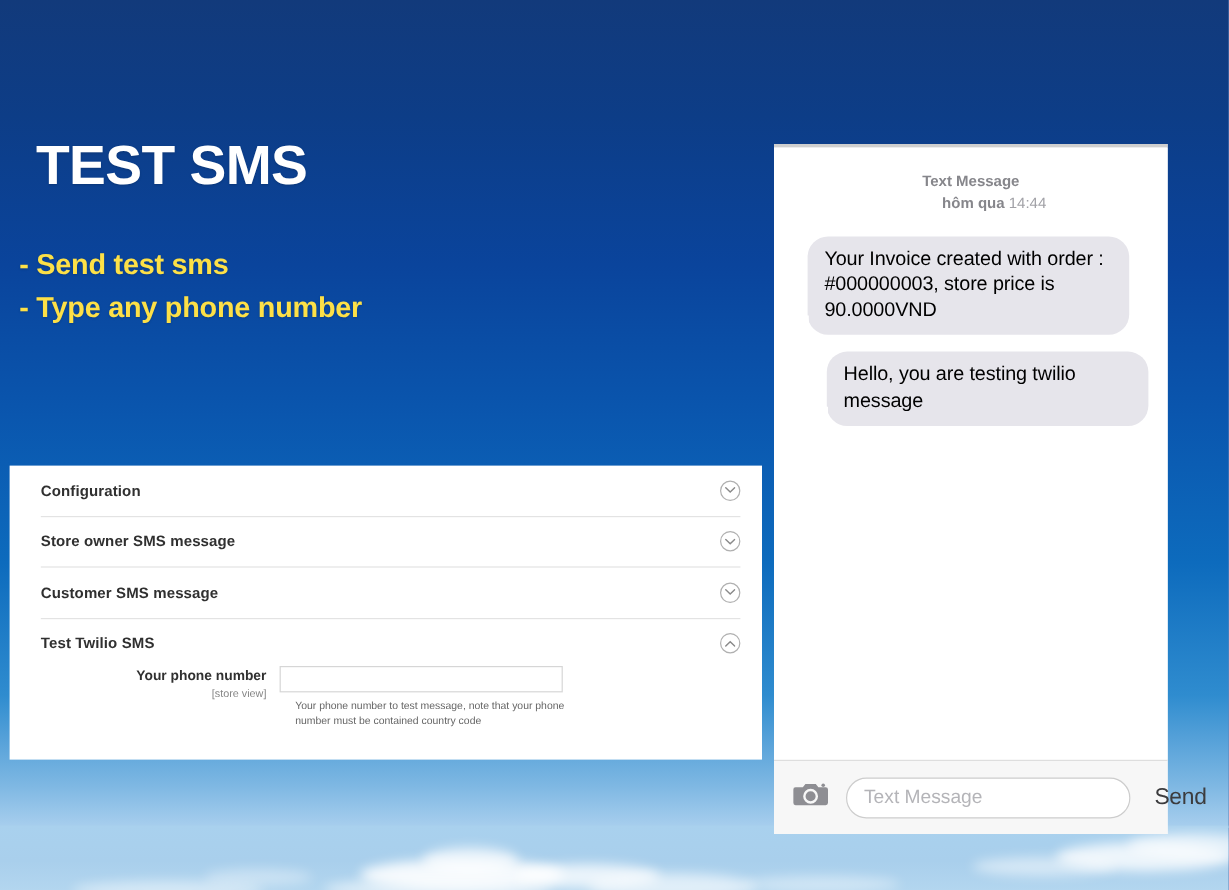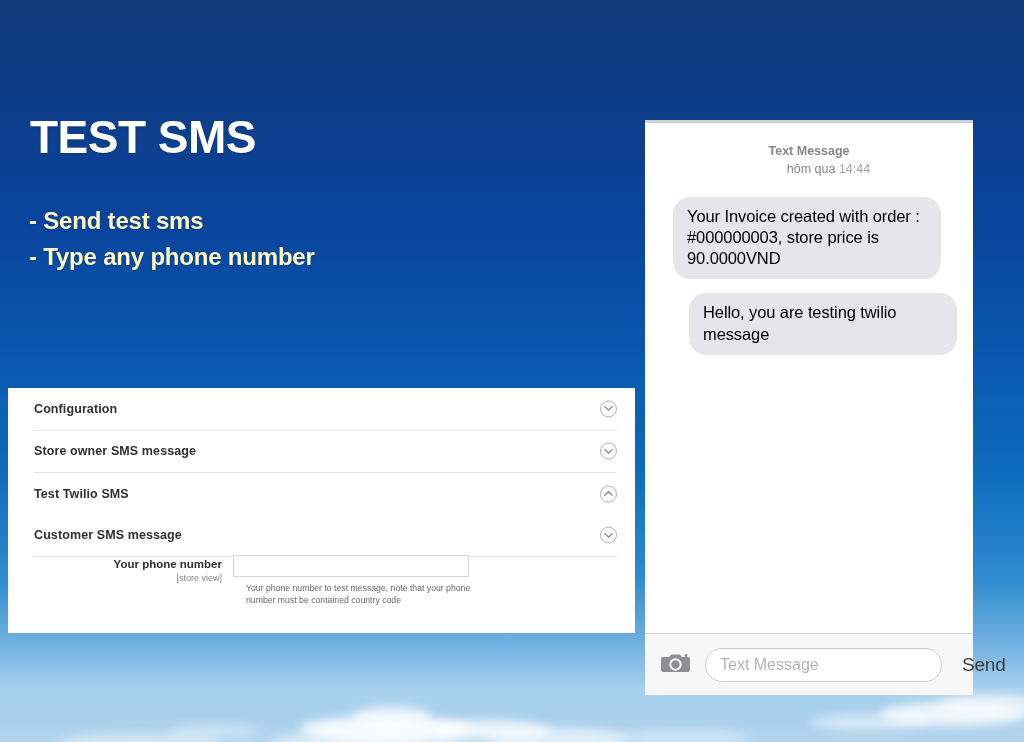--- a/index.html
+++ b/index.html
@@ -70,23 +70,23 @@
     top: 113px;
     color: #ffffff;
     font-size: 46px;
     font-weight: bold;
     letter-spacing: -0.5px;
     line-height: 1.05;
     text-shadow: 0 1px 2px rgba(0,0,0,.18);
   }
   .bullets {
     position: absolute;
-    left: 29px;
+    left: 16px;
     top: 203px;
-    color: #fef9c3;
+    color: #fde047;
     font-size: 24px;
     font-weight: bold;
     line-height: 1.52;
     letter-spacing: -0.2px;
     text-shadow: 0 1px 2px rgba(0,0,0,.16);
   }
   .bullets div { white-space: nowrap; }
 
   
   .config-panel {
@@ -221,21 +221,21 @@
     background: #ffffff;
   }
   .sms-meta {
     text-align: center;
     margin-top: 20px;
     font-size: 12.5px;
     line-height: 1.42;
     color: #8e8e93;
   }
   .sms-meta .lbl { font-weight: bold; color: #86868b; }
-  .sms-meta .when-bold { font-weight: normal; color: #86868b; margin-left: 39px; }
+  .sms-meta .when-bold { font-weight: bold; color: #86868b; margin-left: 39px; }
   .sms-meta .when-time { font-weight: normal; color: #a1a1a6; }
 
   .bubble-wrap {
     padding-left: 28px;
     margin-top: 18px;
   }
   .bubble {
     position: relative;
     display: inline-block;
     max-width: 240px;
@@ -349,34 +349,34 @@
 
     <div class="acc-row">
       <span class="acc-title">Store owner SMS message</span>
       <span class="acc-chevron">
         <svg width="9" height="6" viewBox="0 0 9 6">
             <path d="M0.8 1 L4.5 4.6 L8.2 1" fill="none" stroke="#8a8a8a" stroke-width="1.2" stroke-linecap="round"></path>
           </svg>
       </span>
     </div>
 
+    <div class="acc-row">
+      <span class="acc-title">Customer SMS message</span>
+      <span class="acc-chevron">
+        <svg width="9" height="6" viewBox="0 0 9 6">
+            <path d="M0.8 1 L4.5 4.6 L8.2 1" fill="none" stroke="#8a8a8a" stroke-width="1.2" stroke-linecap="round"></path>
+          </svg>
+      </span>
+    </div>
+
     <div class="acc-row last">
       <span class="acc-title">Test Twilio SMS</span>
       <span class="acc-chevron">
         <svg width="9" height="6" viewBox="0 0 9 6">
             <path d="M0.8 4.8 L4.5 1.2 L8.2 4.8" fill="none" stroke="#8a8a8a" stroke-width="1.2" stroke-linecap="round"></path>
-          </svg>
-      </span>
-    </div>
-
-    <div class="acc-row">
-      <span class="acc-title">Customer SMS message</span>
-      <span class="acc-chevron">
-        <svg width="9" height="6" viewBox="0 0 9 6">
-            <path d="M0.8 1 L4.5 4.6 L8.2 1" fill="none" stroke="#8a8a8a" stroke-width="1.2" stroke-linecap="round"></path>
           </svg>
       </span>
     </div>
 
     <div class="form-area">
       <div class="field-row">
         <div class="field-label">
           <span>Your phone number</span>
           <span class="field-scope">[store view]</span>
         </div>

